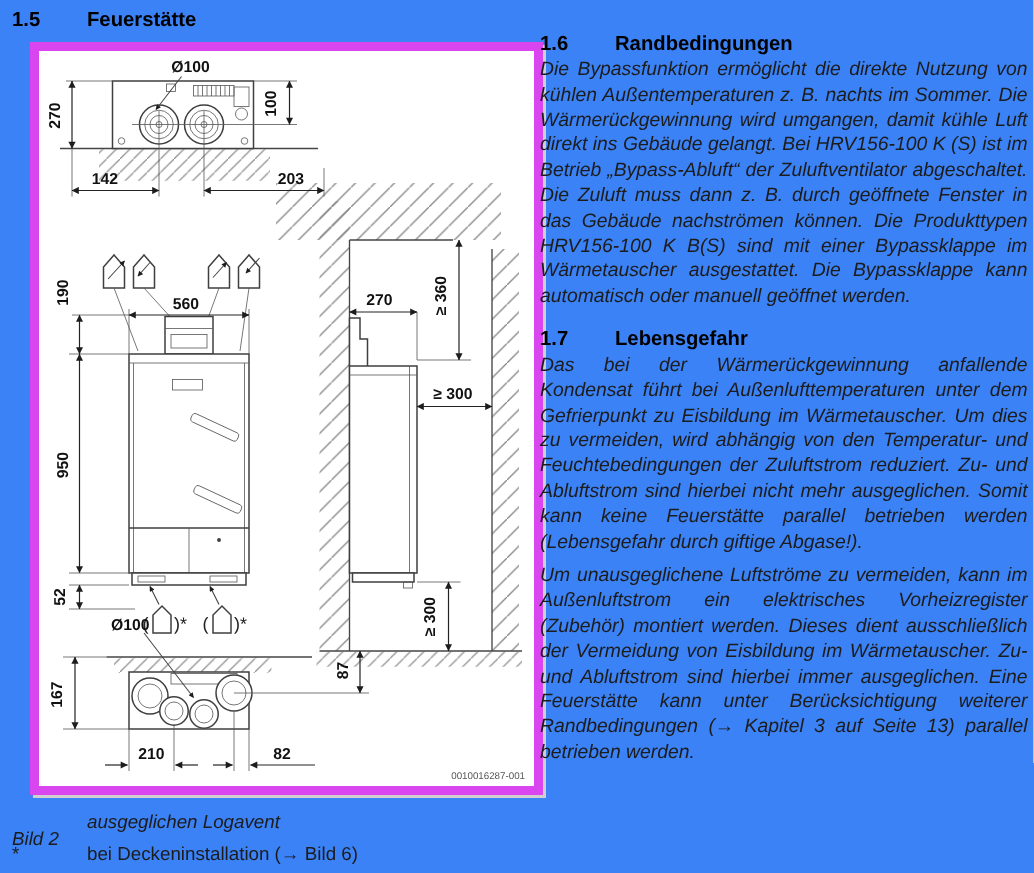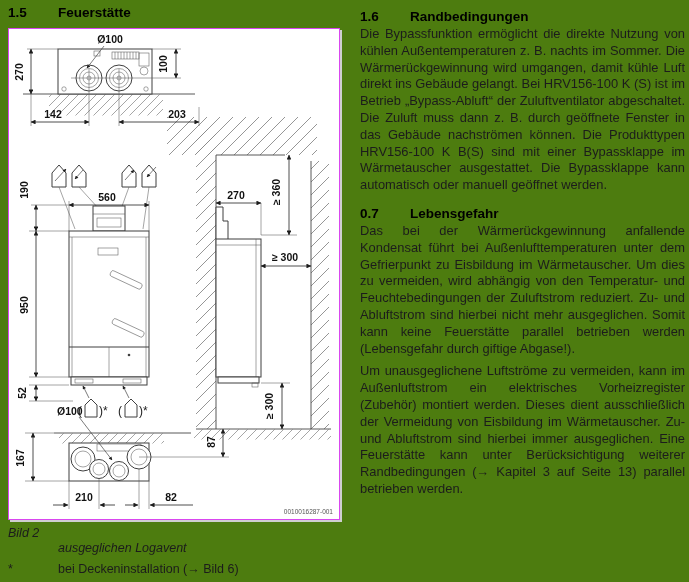--- a/index.html
+++ b/index.html
@@ -1,31 +1,31 @@
 <!DOCTYPE html>
 <html lang="de"><head>
 <meta charset="utf-8">
 <style>
   html,body{margin:0;padding:0;background:#fff;}
-  .page{position:relative;width:689px;height:582px;background:#4d7c0f;overflow:hidden;
+  .page{position:relative;width:689px;height:582px;background:#3b82f6;overflow:hidden;
         font-family:"Liberation Sans",sans-serif;color:#1c1c1c;}
   .sec-head{display:flex;font-weight:bold;font-size:13.5px;color:#000;line-height:15px;}
   .sec-head .num{width:50px;flex:0 0 50px;}
   .left-col{position:absolute;left:8px;top:5px;width:338px;}
-  .diagram-box{position:absolute;left:8px;top:28px;width:330px;height:490px;
-               border:1px solid #d946ef;background:#fff;box-shadow:2px 2px 0 #cfcfcf;}
+  .diagram-box{position:absolute;left:20px;top:28px;width:330px;height:490px;
+               border:6px solid #d946ef;background:#fff;box-shadow:2px 2px 0 #cfcfcf;}
   .caption{position:absolute;left:8px;top:526px;width:340px;display:flex;
            font-style:italic;font-size:12.5px;line-height:15px;}
-  .caption .lbl{width:50px;flex:0 0 50px;}
+  .caption .lbl{width:50px;flex:0 0 50px;margin-top:26px;}
   .footnote{position:absolute;left:8px;top:562px;width:340px;display:flex;
             font-size:12.5px;line-height:15px;}
   .footnote .mark{width:50px;flex:0 0 50px;}
   .right-col{position:absolute;left:360px;top:5px;width:325px;}
-  .right-col p{margin:2px 0 6px;font-size:12.9px;line-height:16.8px;text-align:justify;}
-  .right-col .sec-head{margin-top:4px;}
+  .right-col p{margin:2px 0 6px;font-size:12.9px;line-height:16.8px;text-align:justify;font-style:italic;}
+  .right-col .sec-head{margin-top:16px;}
   .right-col .sec-head.second{margin-top:12px;}
   
   .uf{fill:#fff;stroke:#3f3f3f;stroke-width:1;}
   .u{fill:none;stroke:#3f3f3f;stroke-width:1;}
   .thin{fill:none;stroke:#5a5a5a;stroke-width:0.55;}
   .dim{fill:none;stroke:#222;stroke-width:0.8;}
   .lead{fill:none;stroke:#444;stroke-width:0.7;}
   .wl{fill:none;stroke:#454545;stroke-width:0.9;}
   .dt{font-family:"Liberation Sans",sans-serif;font-size:10.5px;font-weight:bold;fill:#111;}
   .code{font-family:"Liberation Sans",sans-serif;font-size:6.5px;fill:#555;}
@@ -270,20 +270,20 @@
   </div>
 
   <div class="right-col">
     <div class="sec-head">
       <span class="num">1.6</span>
       <span>Randbedingungen</span>
     </div>
     <p>Die Bypassfunktion ermöglicht die direkte Nutzung von kühlen Außentemperaturen z. B. nachts im Sommer. Die Wärmerückgewinnung wird umgangen, damit kühle Luft direkt ins Gebäude gelangt. Bei HRV156-100 K (S) ist im Betrieb „Bypass-Abluft“ der Zuluftventilator abgeschaltet. Die Zuluft muss dann z. B. durch geöffnete Fenster in das Gebäude nachströmen können. Die Produkttypen HRV156-100 K B(S) sind mit einer Bypassklappe im Wärmetauscher ausgestattet. Die Bypassklappe kann automatisch oder manuell geöffnet werden.</p>
 
     <div class="sec-head second">
-      <span class="num">0.7</span>
+      <span class="num">1.7</span>
       <span>Lebensgefahr</span>
     </div>
     <p>Das bei der Wärmerückgewinnung anfallende Kondensat führt bei Außenlufttemperaturen unter dem Gefrierpunkt zu Eisbildung im Wärmetauscher. Um dies zu vermeiden, wird abhängig von den Temperatur- und Feuchtebedingungen der Zuluftstrom reduziert. Zu- und Abluftstrom sind hierbei nicht mehr ausgeglichen. Somit kann keine Feuerstätte parallel betrieben werden (Lebensgefahr durch giftige Abgase!).</p>
     <p>Um unausgeglichene Luftströme zu vermeiden, kann im Außenluftstrom ein elektrisches Vorheizregister (Zubehör) montiert werden. Dieses dient ausschließlich der Vermeidung von Eisbildung im Wärmetauscher. Zu- und Abluftstrom sind hierbei immer ausgeglichen. Eine Feuerstätte kann unter Berücksichtigung weiterer Randbedingungen (→ Kapitel  3 auf Seite 13) parallel betrieben werden.</p>
   </div>
 
 </div>
 
 </body></html>

